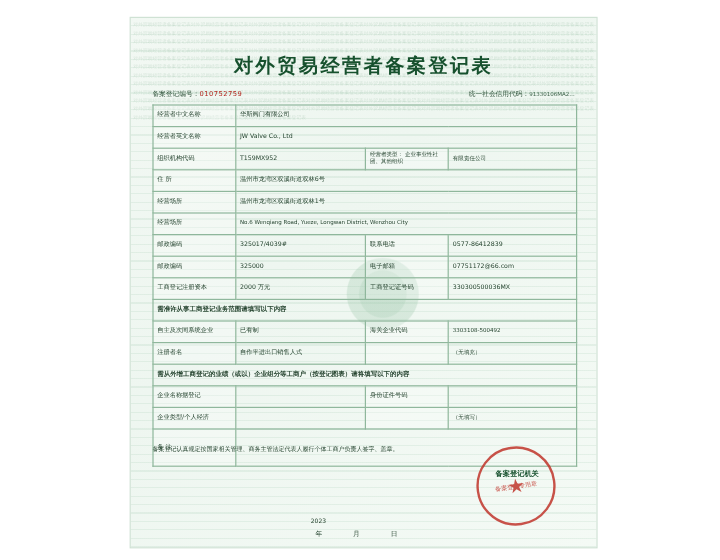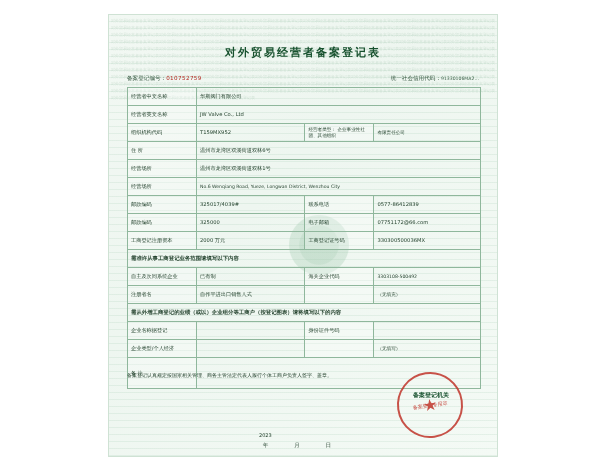--- a/index.html
+++ b/index.html
@@ -18,21 +18,21 @@
     pointer-events:none;
     background:
       radial-gradient(circle at 50% 50%, rgba(150,195,165,0.28) 0 26%, rgba(150,195,165,0.0) 27%),
       radial-gradient(circle at 50% 50%, rgba(150,195,165,0.20) 0 17%, rgba(150,195,165,0.0) 18%);
     background-size:160px 160px,160px 160px;
     background-position:130px 150px,130px 150px;
     background-repeat:no-repeat;
   }
   .title{
     position:absolute;left:0;right:0;top:30px;text-align:center;
-    font-size:11px;font-weight:bold;letter-spacing:2px;color:#17512e;
+    font-size:16px;font-weight:bold;letter-spacing:2px;color:#17512e;
     font-family:"DejaVu Sans","Liberation Serif",serif;
   }
   .topline{position:absolute;left:18px;right:18px;top:60px;font-size:5.6px;display:flex;justify-content:space-between;color:#2d5038;}
   .topline .v{color:#b3261e;letter-spacing:.4px;}
   table.main{position:absolute;left:18px;top:72px;width:354px;border-collapse:collapse;font-size:5.2px;}
   table.main td{border:1px solid #8fb79c;padding:2px 3px;height:13px;vertical-align:middle;color:#24432e;line-height:1.25;}
   td.lbl{width:62px;background:rgba(255,255,255,0.25);}
   .sec{font-size:5.4px;font-weight:bold;color:#1d4a2e;padding:3px 2px 2px 2px;}
   .val{color:#223f2c;}
   .sig{position:absolute;right:18px;bottom:56px;width:96px;text-align:center;font-size:6px;color:#17512e;font-weight:bold;}

